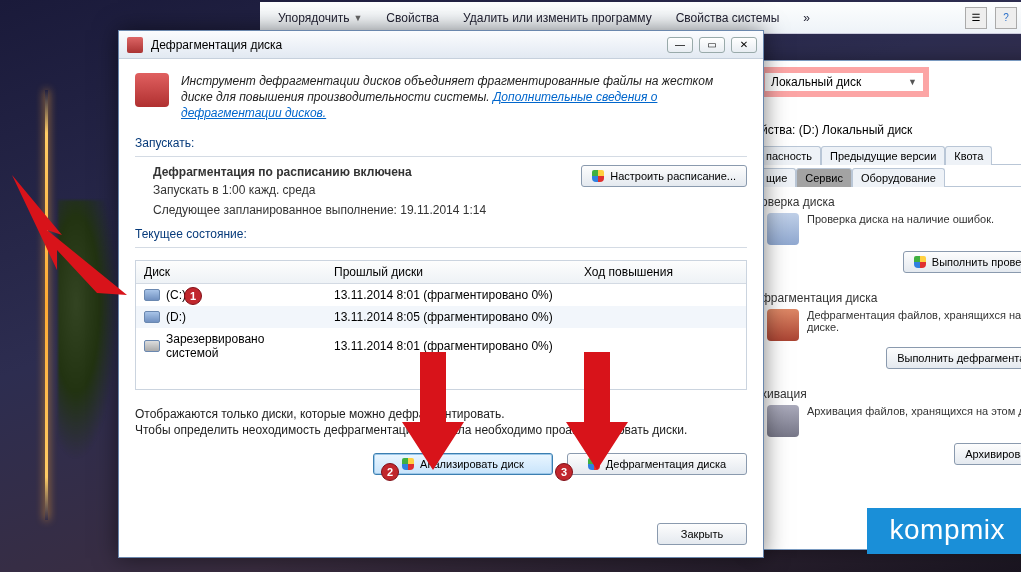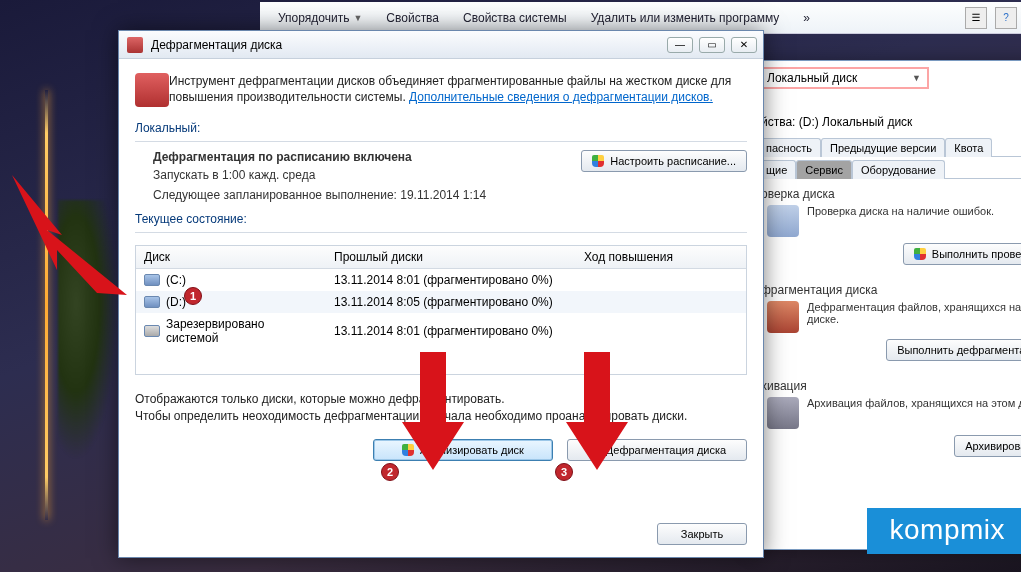--- a/index.html
+++ b/index.html
@@ -61,21 +61,21 @@
   
   .props-window {
     position: absolute;
     left: 750px; top: 60px; width: 320px; height: 490px;
     background: #fff;
     border: 1px solid #7a9ac0;
     box-shadow: 0 0 18px rgba(0,0,0,.35);
   }
   .combo {
     margin: 6px 8px 4px;
-    border: 2px solid #fca5a5; background: #fff;
+    border: 6px solid #fca5a5; background: #fff;
     padding: 2px 6px;
     display: flex; justify-content: space-between; align-items: center;
     width: 170px;
   }
   .props-title {
     padding: 8px 10px 6px; font-size: 12px;
   }
   .tabstrip {
     display: flex; padding: 0 6px; gap: 0;
     border-bottom: 1px solid #b9c6d6;
@@ -149,21 +149,21 @@
   .winbtns { margin-left: auto; display: flex; gap: 6px; }
   .winbtns span {
     width: 26px; height: 16px;
     border: 1px solid #9aa;
     border-radius: 3px;
     background: linear-gradient(#fff,#e8edf2);
     display: flex; align-items: center; justify-content: center;
     font-size: 10px;
   }
   .dlg-body { padding: 10px 16px 12px; flex: 1; display:flex; flex-direction:column; }
-  .intro { display: flex; gap: 0; padding: 4px 0 10px; }
+  .intro { display: flex; gap: 12px; padding: 4px 0 10px; font-style: italic; }
   .intro .bigico {
     width: 34px; height: 34px; flex: 0 0 34px;
     background: linear-gradient(#e06060,#b03030);
     border-radius: 4px;
   }
   .intro-text { font-size: 12px; color: #222; line-height: 1.35; }
   .intro-text a { color: #0066cc; text-decoration: underline; }
 
   .group-label { color: #063a7a; padding: 4px 0; font-size: 12px;}
   .hr { height: 1px; background: #d4dbe4; margin: 2px 0 8px; }
@@ -237,24 +237,24 @@
 
 <div class="explorer-toolbar">
   <div class="tb-item">
     <span>Упорядочить</span>
     <span class="drop">▼</span>
   </div>
   <div class="tb-item">
     <span>Свойства</span>
   </div>
   <div class="tb-item">
+    <span>Удалить или изменить программу</span>
+  </div>
+  <div class="tb-item">
     <span>Свойства системы</span>
-  </div>
-  <div class="tb-item">
-    <span>Удалить или изменить программу</span>
   </div>
   <div class="tb-item">
     <span>»</span>
   </div>
   <div class="tb-spacer"></div>
   <div class="view-icon">☰</div>
   <div class="view-icon" style="color:#2a6fc9;">?</div>
 </div>
 
 <div class="props-window">
@@ -329,21 +329,21 @@
   </div>
   <div class="dlg-body">
     <div class="intro">
       <div class="bigico"></div>
       <div class="intro-text">
         <span>Инструмент дефрагментации дисков объединяет фрагментированные файлы на жестком диске для повышения производительности системы. </span>
         <a href="#">Дополнительные сведения о дефрагментации дисков.</a>
       </div>
     </div>
 
-    <div class="group-label">Локальный:</div>
+    <div class="group-label">Запускать:</div>
     <div class="hr"></div>
     <div class="sched-row">
       <div class="sched-text">
         <b>Дефрагментация по расписанию включена</b>
         <div>Запускать в 1:00 кажд. среда</div>
         <div style="margin-top:6px">Следующее запланированное выполнение: 19.11.2014 1:14</div>
       </div>
       <button class="win-btn">
         <span class="shield"></span>
         <span>Настроить расписание...</span>

